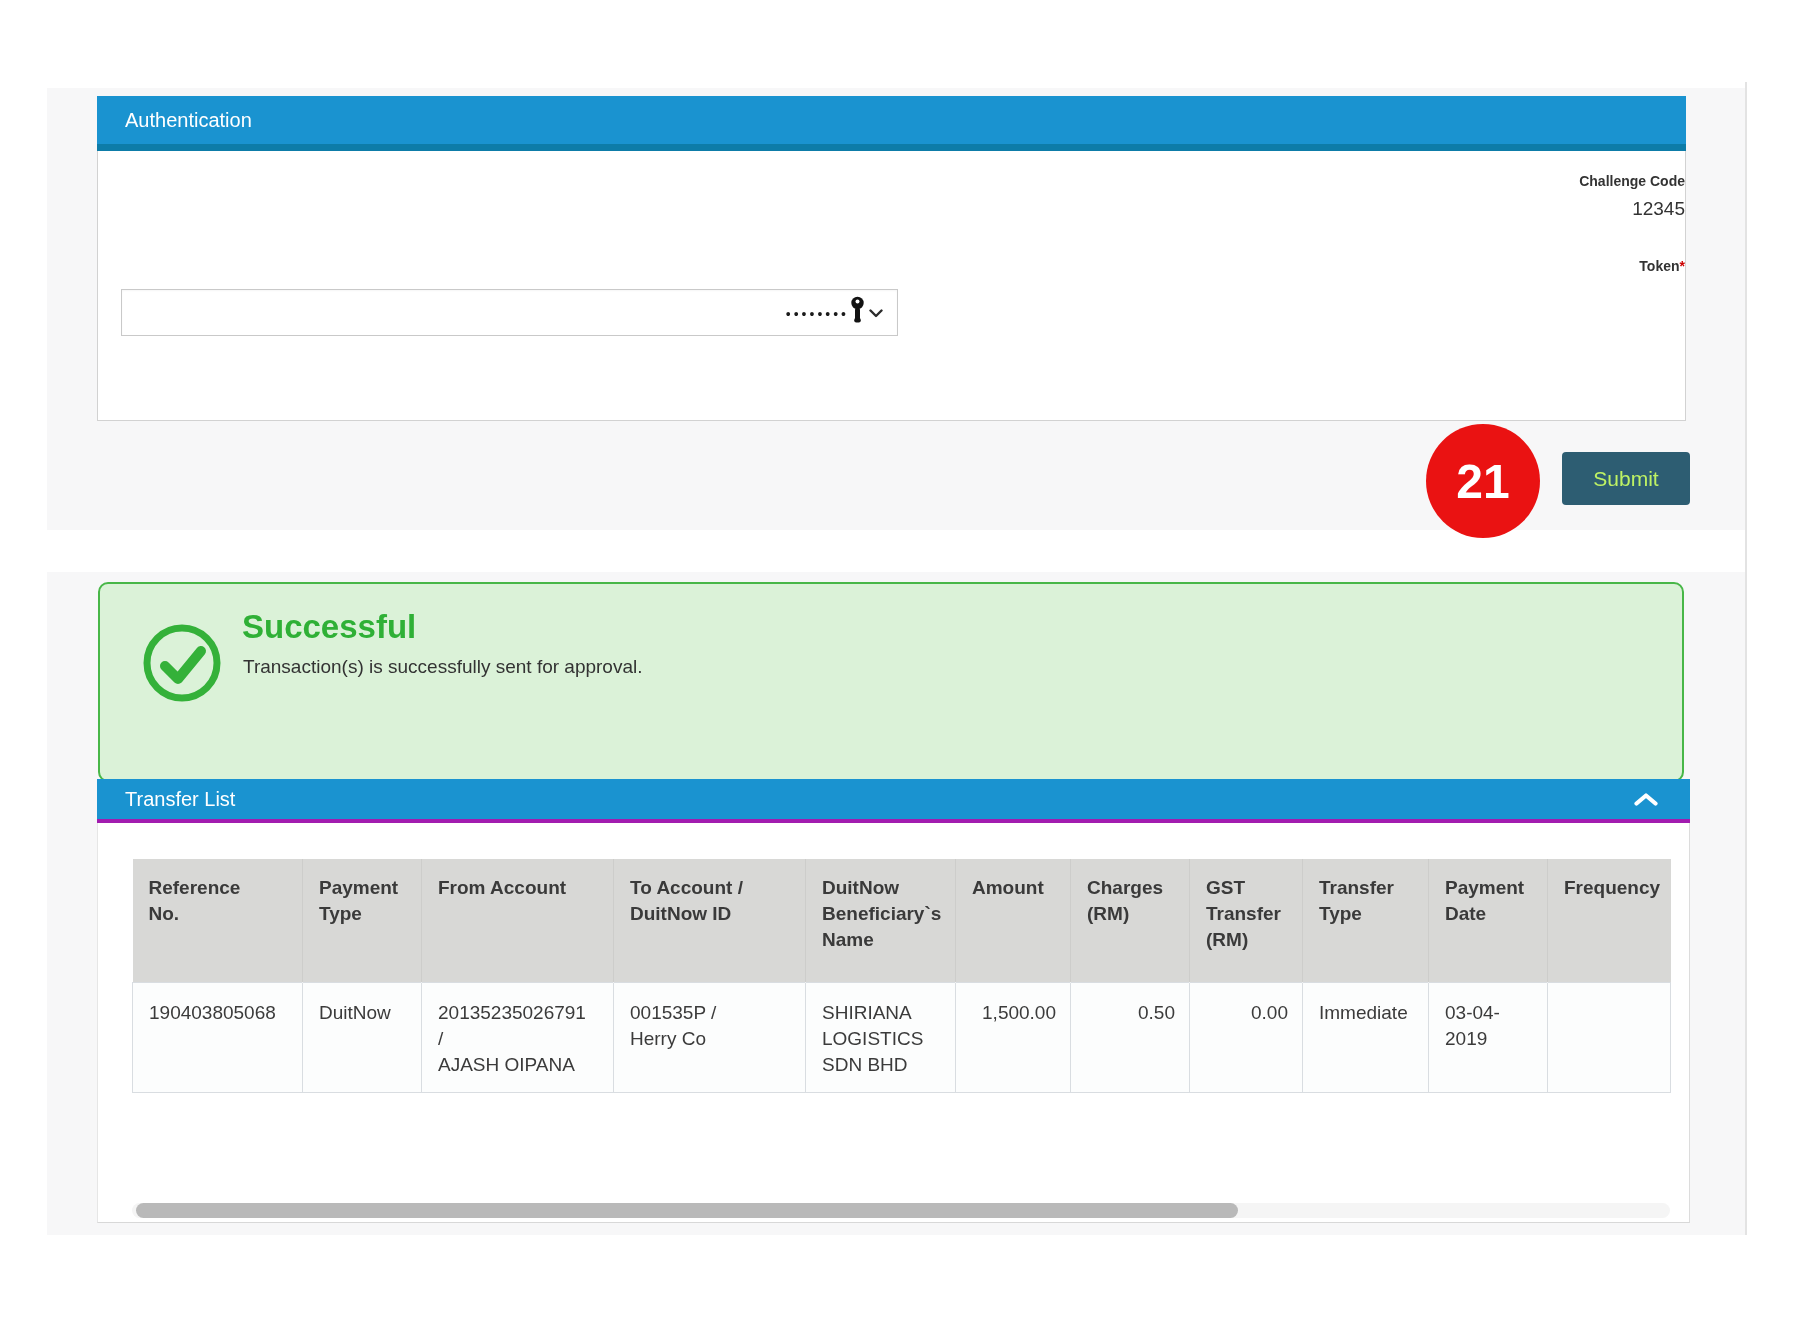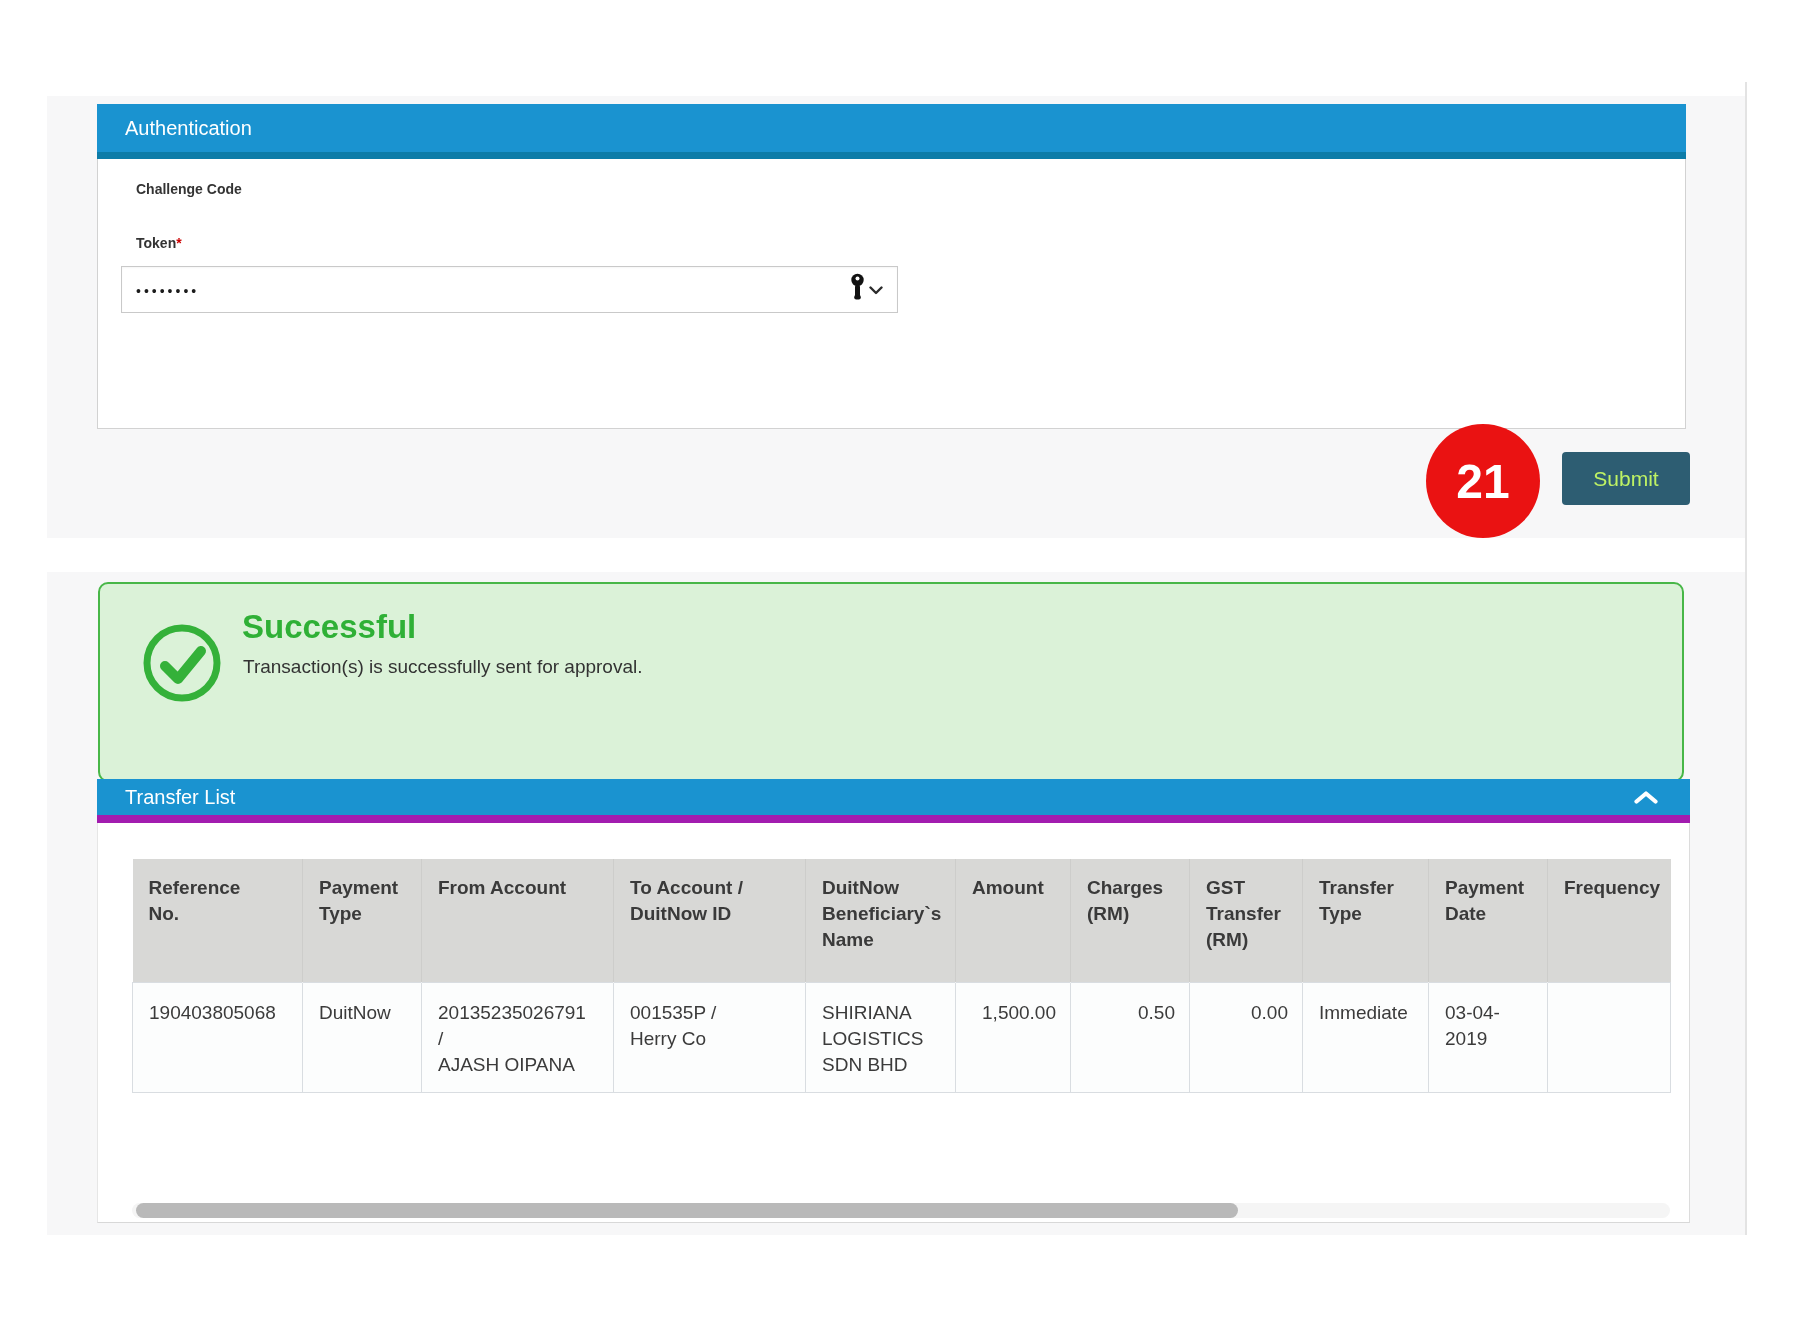--- a/index.html
+++ b/index.html
@@ -2,21 +2,21 @@
 <html><head>
 <meta charset="utf-8">
 <style>
   * { margin:0; padding:0; box-sizing:border-box; }
   html,body { width:1800px; height:1320px; background:#ffffff; overflow:hidden;
               font-family:"Liberation Sans", sans-serif; }
   .page { position:relative; width:1800px; height:1320px; }
 
   
   .region { position:absolute; left:47px; width:1698px; background:#f7f7f8; }
-  .region1 { top:96px; height:442px; }
+  .region1 { top:88px; height:442px;text-align:right; }
   .region2 { top:572px; height:663px; }
   .vscroll-line { position:absolute; left:1745px; top:82px; width:2px; height:1153px; background:#e3e3e3; }
 
   
   .panel { position:absolute; background:#ffffff; }
   .panel-header { height:55px; background:#1a93d0; border-bottom:7px solid #0d7ca8;
                   display:flex; align-items:center; justify-content:space-between;
                   padding:0 28px; color:#ffffff; font-size:20px; }
   .auth-panel { left:50px; top:8px; width:1589px; height:325px; border:1px solid #d2d2d2; }
   .auth-panel .panel-header { margin:-1px -1px 0 -1px; }
@@ -45,21 +45,21 @@
   .success-box { position:absolute; left:51px; top:10px; width:1586px; height:200px;
                  background:#dbf2d8; border:2px solid #48b748; border-radius:10px; }
   .success-icon { position:absolute; left:40px; top:37px; }
   .success-title { position:absolute; left:142px; top:24px; font-size:33px; font-weight:700; color:#2fb036; }
   .success-msg { position:absolute; left:143px; top:72px; font-size:19px; color:#333; }
 
   
   .transfer-panel { left:50px; top:207px; width:1593px; height:444px;
                     border-left:1px solid #e6e6e6; border-right:1px solid #dcdcdc;
                     border-bottom:1px solid #d8d8d8; }
-  .transfer-panel .panel-header { margin:0 -1px; height:44px; border-bottom:8px solid #a21caf; }
+  .transfer-panel .panel-header { margin:0 -1px; height:44px; border-bottom:4px solid #a21caf; }
   .chev-up { display:flex; align-items:center; cursor:pointer; padding:4px; }
 
   .table-wrap { margin:36px 0 0 34px; width:1538px; }
   table.transfer { border-collapse:collapse; table-layout:fixed; width:1538px;
                    font-size:19px; color:#3b3b3b; }
   table.transfer th { background:#d8d8d6; text-align:left; vertical-align:top;
                       font-weight:700; color:#3a3a3a; height:123px;
                       padding:16px 14px 0 16px; line-height:26px; white-space:pre-line;
                       border-right:1px solid rgba(0,0,0,0.05); }
   table.transfer th:last-child { border-right:none; }
@@ -80,20 +80,21 @@
 
 <div class="page">
 
   <div class="region region1">
     <div class="panel auth-panel">
       <div class="panel-header">
         <span>Authentication</span>
       </div>
       <div class="auth-body">
         <div class="field-label">Challenge Code</div>
+        <div class="field-value">12345</div>
         <div class="field-label token-label"><span>Token</span><span class="req">*</span></div>
         <div class="token-input">
           <span class="token-dots">••••••••</span>
           <span class="token-icons">
             <span>
               <svg width="17" height="30" viewBox="0 0 17 30">
                 <circle cx="8.5" cy="7" r="6.2" fill="#121212"></circle>
                 <circle cx="8.5" cy="5.6" r="2" fill="#ffffff"></circle>
                 <rect x="6" y="12" width="5" height="13" rx="1.5" fill="#121212"></rect>
                 <rect x="5.2" y="22" width="6.6" height="4.5" rx="2" fill="#121212"></rect>

